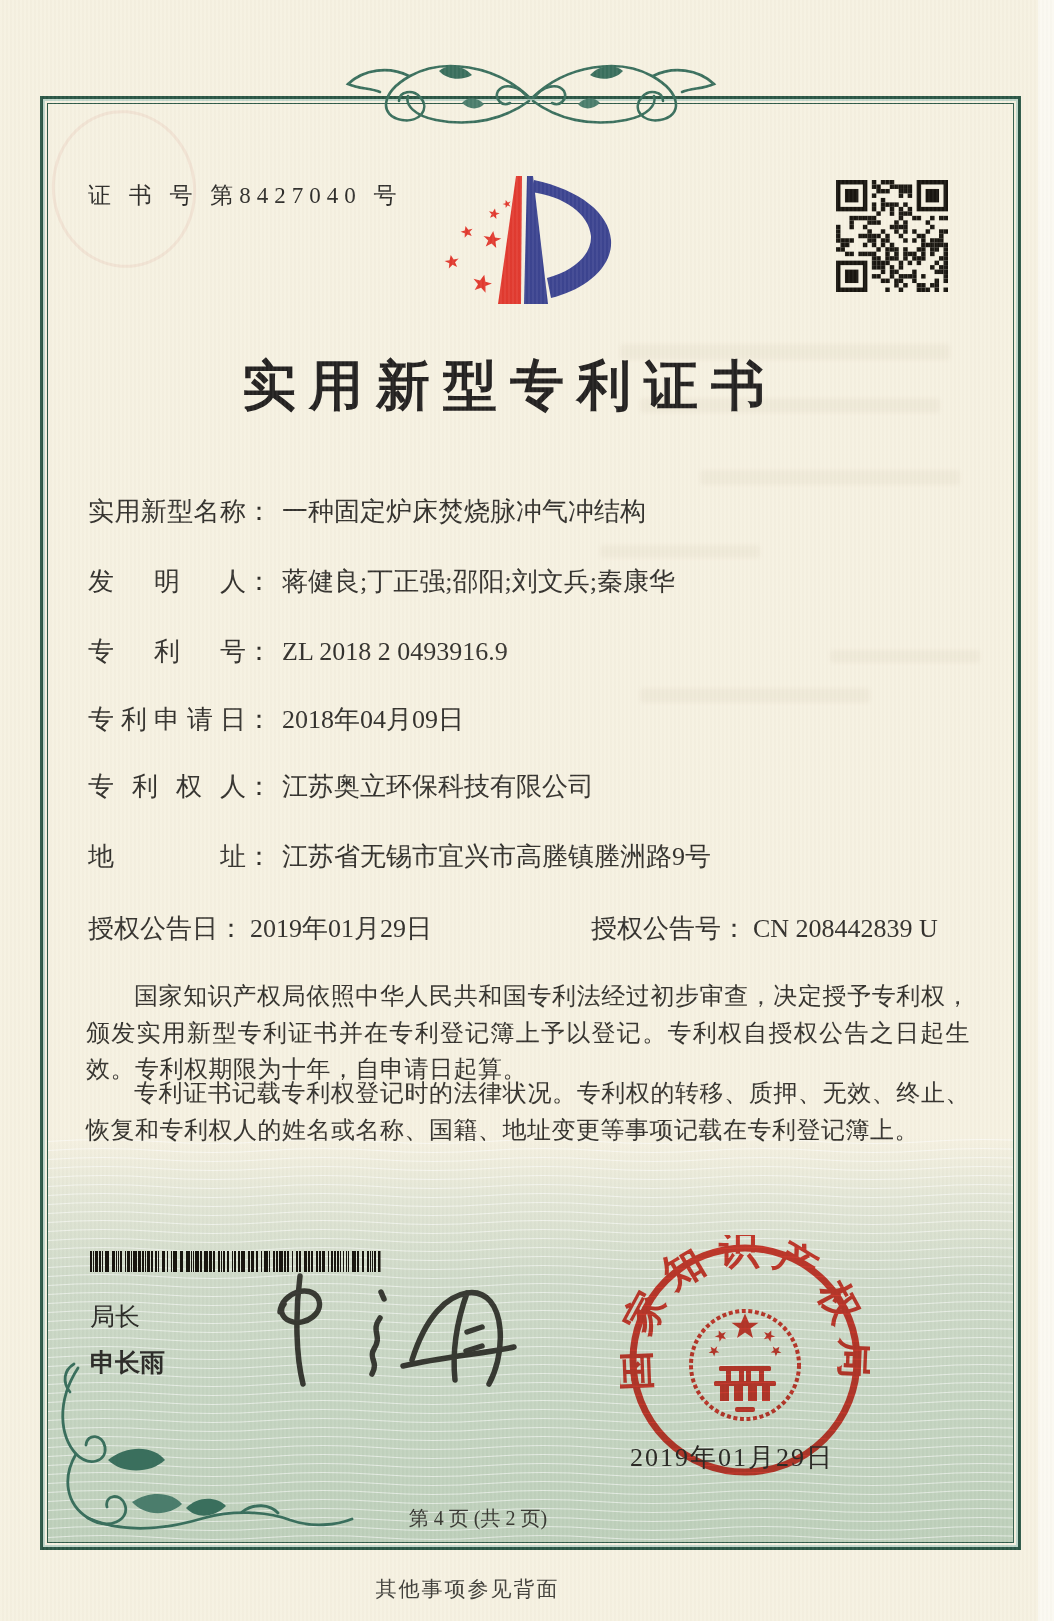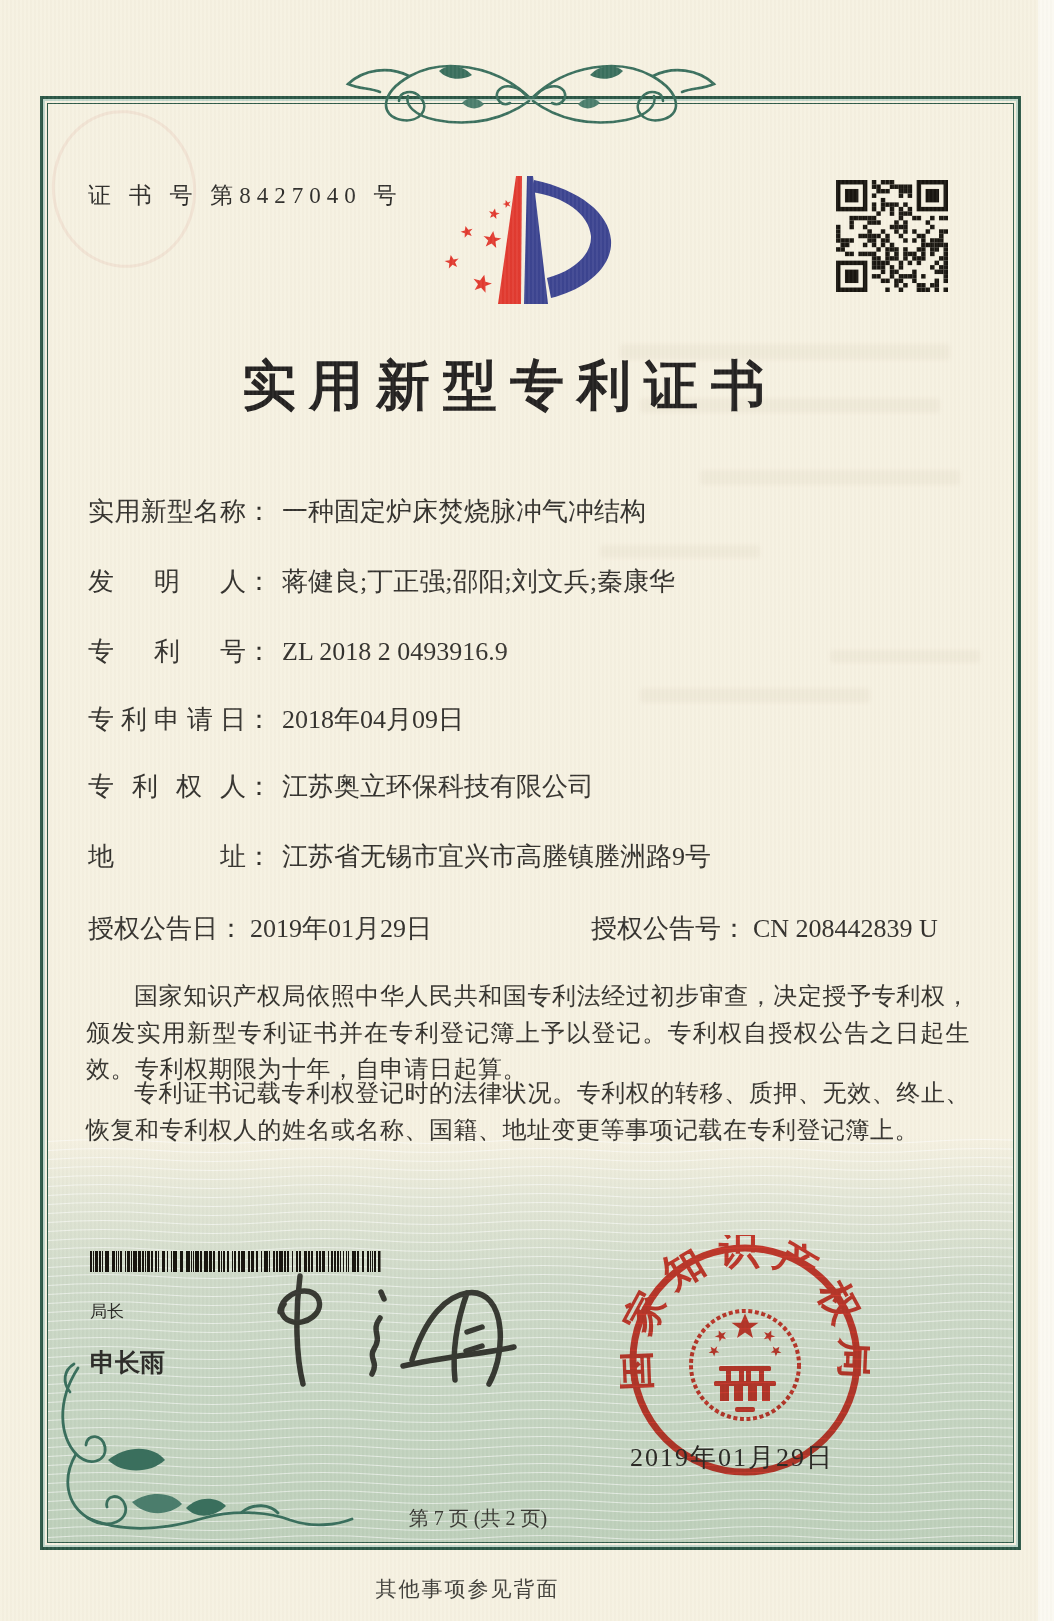--- a/index.html
+++ b/index.html
@@ -20,21 +20,21 @@
   .qr{position:absolute;left:836px;top:180px;width:112px;height:112px;}
   .title{position:absolute;left:0;right:34px;top:350px;text-align:center;
          font-size:54px;font-weight:bold;letter-spacing:13px;color:#232120;}
   .frow{position:absolute;left:88px;font-size:26px;white-space:nowrap;}
   .flabel{display:inline-block;width:158px;text-align:justify;text-align-last:justify;vertical-align:top;}
   .fval{margin-left:10px;}
   .gcol2{position:absolute;left:503px;top:0;}
   .para{position:absolute;left:86px;width:884px;font-size:24px;line-height:36.5px;
         letter-spacing:.5px;text-indent:2em;text-align:justify;color:#34322d;}
   .barcode{position:absolute;left:90px;top:1251px;width:292px;height:21px;z-index:4;}
-  .sig-title{position:absolute;left:90px;top:1300px;font-size:17px;z-index:4;
+  .sig-title{position:absolute;left:90px;top:1300px;font-size:25px;z-index:4;
              font-family:"Liberation Sans","DejaVu Sans",sans-serif;color:#2e2d2a;}
   .sig-name{position:absolute;left:90px;top:1346px;font-size:25px;z-index:4;
             font-family:"Liberation Sans","DejaVu Sans",sans-serif;color:#2e2d2a;font-weight:bold;}
   .signature{position:absolute;left:262px;top:1260px;width:258px;height:142px;z-index:4;
              mix-blend-mode:multiply;opacity:.92;}
   .seal{position:absolute;left:620px;top:1235px;width:250px;height:250px;z-index:5;
         mix-blend-mode:multiply;opacity:.95;}
   .seal-date{position:absolute;left:607px;top:1440px;width:250px;text-align:center;
              font-size:26px;letter-spacing:2px;color:#2c2b27;z-index:6;}
   .page-no{position:absolute;left:378px;top:1505px;width:200px;text-align:center;
@@ -484,16 +484,16 @@
         <rect x="100" y="151" width="9" height="15"></rect>
         <rect x="114" y="151" width="9" height="15"></rect>
         <rect x="128" y="151" width="9" height="15"></rect>
         <rect x="142" y="151" width="8" height="15"></rect>
         <rect x="115" y="172" width="20" height="5" rx="2"></rect>
       </g>
     </g>
   </svg>
   <div class="seal-date">2019年01月29日</div>
 
-  <div class="page-no">第 7 页 (共 2 页)</div>
+  <div class="page-no">第 4 页 (共 2 页)</div>
   <div class="back-note">其他事项参见背面</div>
 
 </div>
 
 </body></html>

